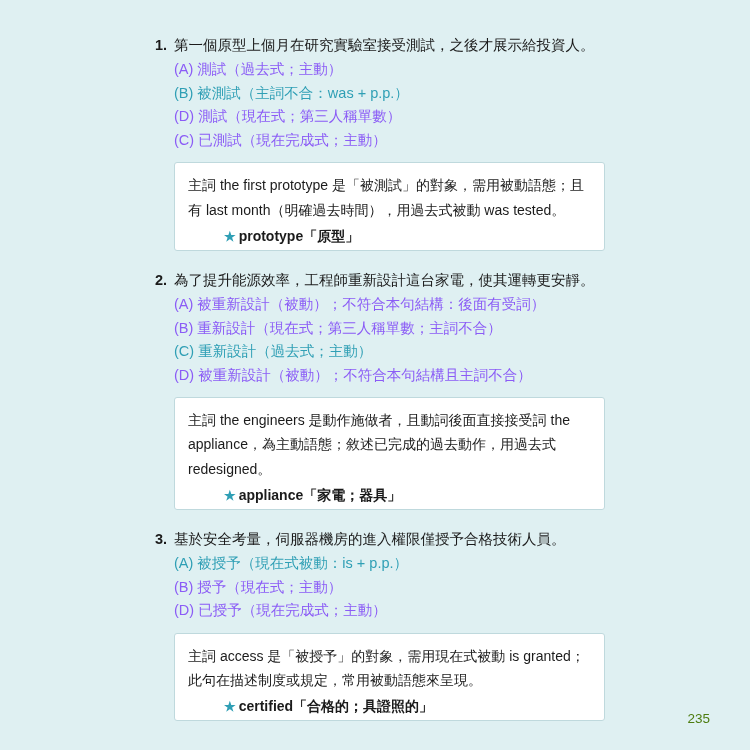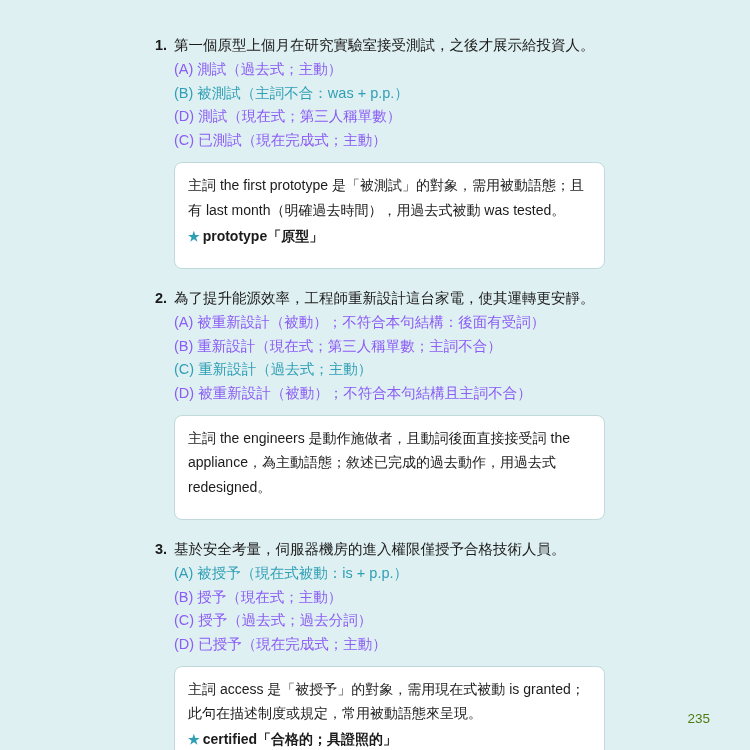--- a/index.html
+++ b/index.html
@@ -67,30 +67,31 @@
     color: #8b5cf6;
   }
   .opt.answer {
     color: #2f9fb5;
   }
   .explain {
     margin-top: 10px;
     margin-left: 24px;
     background: #ffffff;
     border: 1px solid #bfd9dd;
-    border-radius: 8px;
-    padding: 10px 13px 20px 13px;
+    border-radius: 3px;
+    padding: 10px 13px 2px 13px;
     font-size: 14px;
     line-height: 1.72;
     color: #1b1b1b;
   }
   .vocab {
     margin-top: 2px;
     font-weight: bold;
     font-size: 14px;
+    margin-left: 36px;
   }
   .star {
     color: #2f9fb5;
     font-size: 13px;
     margin-right: 3px;
   }
   .pagenum {
     position: absolute;
     right: 40px;
     bottom: 24px;
@@ -130,32 +131,32 @@
         <div class="qtext">為了提升能源效率，工程師重新設計這台家電，使其運轉更安靜。</div>
       </div>
       <div class="options">
         <div class="opt">(A) 被重新設計（被動）；不符合本句結構：後面有受詞）</div>
         <div class="opt">(B) 重新設計（現在式；第三人稱單數；主詞不合）</div>
         <div class="opt answer">(C) 重新設計（過去式；主動）</div>
         <div class="opt">(D) 被重新設計（被動）；不符合本句結構且主詞不合）</div>
       </div>
       <div class="explain">
         <div>主詞 the engineers 是動作施做者，且動詞後面直接接受詞 the appliance，為主動語態；敘述已完成的過去動作，用過去式 redesigned。</div>
+        <div class="vocab"><span class="star">★</span><span>appliance「家電；器具」</span></div>
       </div>
     </div>
 
     <div class="qblock">
       <div class="qline">
         <div class="qnum">3.</div>
         <div class="qtext">基於安全考量，伺服器機房的進入權限僅授予合格技術人員。</div>
       </div>
       <div class="options">
         <div class="opt answer">(A) 被授予（現在式被動：is + p.p.）</div>
         <div class="opt">(B) 授予（現在式；主動）</div>
-        <div class="opt">(C) 授予（過去式；過去分詞）</div>
         <div class="opt">(D) 已授予（現在完成式；主動）</div>
       </div>
       <div class="explain">
         <div>主詞 access 是「被授予」的對象，需用現在式被動 is granted；此句在描述制度或規定，常用被動語態來呈現。</div>
         <div class="vocab"><span class="star">★</span><span>certified「合格的；具證照的」</span></div>
       </div>
     </div>
 
   </div>
 

